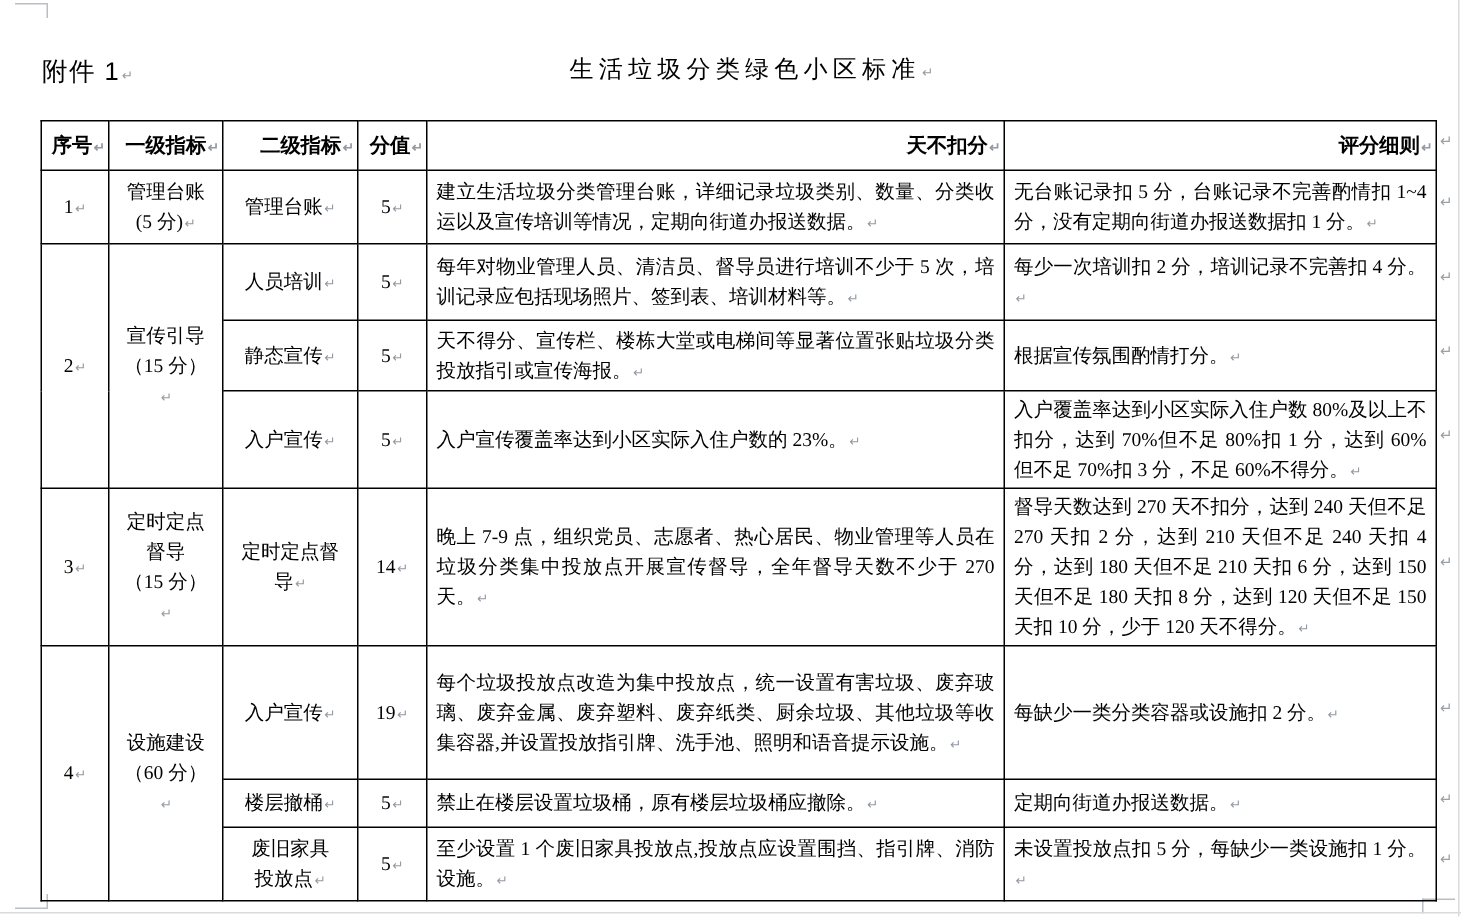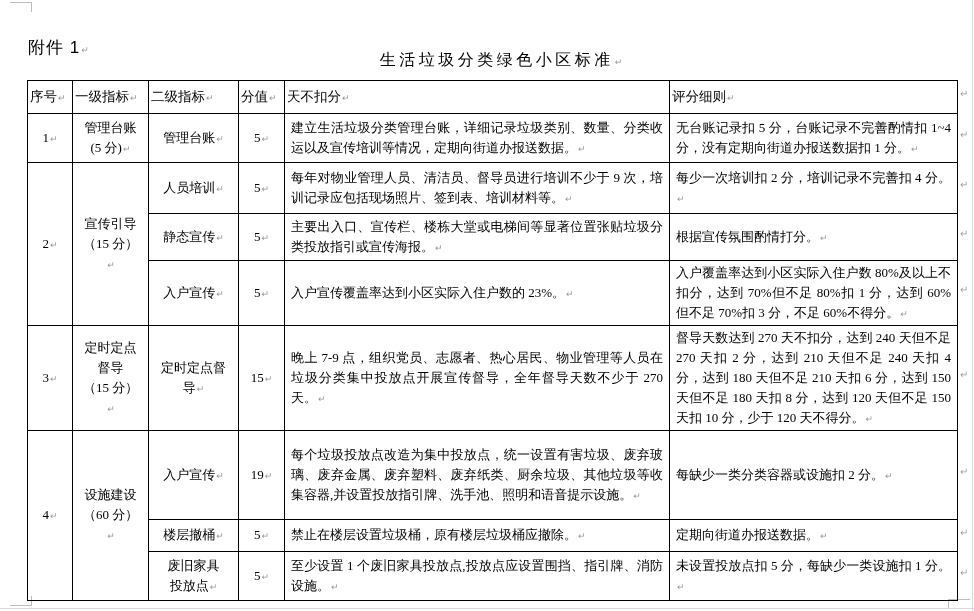--- a/index.html
+++ b/index.html
@@ -18,37 +18,37 @@
   .page-edge-bottom {
     position: absolute; left: 0; top: 608px; width: 974px; height: 1px;
     background: #d8dadd;
   }
   .attachment {
     position: absolute; left: 28px; top: 8px;
     font-family: "Liberation Sans", sans-serif;
     font-weight: normal; font-size: 17px; letter-spacing: 1px; margin-top: 28px;
   }
   .doc-title {
-    position: absolute; left: 27px; top: 50px; width: 948px;
+    position: absolute; left: 27px; top: 36px; width: 948px;
     text-align: center; font-size: 16px; letter-spacing: 3.5px;
   }
   table.std {
     position: absolute; left: 27px; top: 80px; width: 930px;
     border-collapse: collapse; table-layout: fixed;
   }
   .std th, .std td {
     border: 1px solid #000;
     font-size: 13px; line-height: 20px;
     vertical-align: middle;
     padding: 1px 6px;
     overflow: hidden;
   }
   .std th {
     font-family: "Liberation Sans", sans-serif;
-    font-size: 13.5px; font-weight: normal; text-align: left; padding: 0 2px;
+    font-size: 13.5px; font-weight: bold; text-align: right; padding: 0 2px;
   }
   .c { text-align: center; padding: 1px 2px; }
   .c .t { white-space: pre-line; }
   .w, .r { text-align: justify; text-align-last: left; }
   .tight { line-height: 17.4px; }
   .pm {
     color: #949aa3; font-size: 9px; margin-left: 1px;
     font-family: "Liberation Sans", sans-serif;
     letter-spacing: 0; white-space: normal;
   }
@@ -103,46 +103,46 @@
     <td class="w"><span class="t">建立生活垃圾分类管理台账，详细记录垃圾类别、数量、分类收运以及宣传培训等情况，定期向街道办报送数据。</span><span class="pm">↵</span></td>
     <td class="r"><span class="t">无台账记录扣 5 分，台账记录不完善酌情扣 1~4 分，没有定期向街道办报送数据扣 1 分。</span><span class="pm">↵</span></td>
   </tr>
 
   <tr style="height:51px">
     <td class="c" rowspan="3"><span class="t">2</span><span class="pm">↵</span></td>
     <td class="c" rowspan="3"><span class="t">宣传引导
 （15 分）</span><span class="pm">↵</span></td>
     <td class="c"><span class="t">人员培训</span><span class="pm">↵</span></td>
     <td class="c"><span class="t">5</span><span class="pm">↵</span></td>
-    <td class="w"><span class="t">每年对物业管理人员、清洁员、督导员进行培训不少于 9 次，培训记录应包括现场照片、签到表、培训材料等。</span><span class="pm">↵</span></td>
+    <td class="w"><span class="t">每年对物业管理人员、清洁员、督导员进行培训不少于 5 次，培训记录应包括现场照片、签到表、培训材料等。</span><span class="pm">↵</span></td>
     <td class="r"><span class="t">每少一次培训扣 2 分，培训记录不完善扣 4 分。</span><span class="pm">↵</span></td>
   </tr>
 
   <tr style="height:47px">
     <td class="c"><span class="t">静态宣传</span><span class="pm">↵</span></td>
     <td class="c"><span class="t">5</span><span class="pm">↵</span></td>
-    <td class="w"><span class="t">主要出入口、宣传栏、楼栋大堂或电梯间等显著位置张贴垃圾分类投放指引或宣传海报。</span><span class="pm">↵</span></td>
+    <td class="w"><span class="t">天不得分、宣传栏、楼栋大堂或电梯间等显著位置张贴垃圾分类投放指引或宣传海报。</span><span class="pm">↵</span></td>
     <td class="r"><span class="t">根据宣传氛围酌情打分。</span><span class="pm">↵</span></td>
   </tr>
 
   <tr style="height:65px">
     <td class="c"><span class="t">入户宣传</span><span class="pm">↵</span></td>
     <td class="c"><span class="t">5</span><span class="pm">↵</span></td>
     <td class="w"><span class="t">入户宣传覆盖率达到小区实际入住户数的 23%。</span><span class="pm">↵</span></td>
     <td class="r"><span class="t">入户覆盖率达到小区实际入住户数 80%及以上不扣分，达到 70%但不足 80%扣 1 分，达到 60%但不足 70%扣 3 分，不足 60%不得分。</span><span class="pm">↵</span></td>
   </tr>
 
   <tr style="height:105px">
     <td class="c"><span class="t">3</span><span class="pm">↵</span></td>
     <td class="c"><span class="t">定时定点
 督导
 （15 分）</span><span class="pm">↵</span></td>
     <td class="c"><span class="t">定时定点督
 导</span><span class="pm">↵</span></td>
-    <td class="c"><span class="t">15</span><span class="pm">↵</span></td>
+    <td class="c"><span class="t">14</span><span class="pm">↵</span></td>
     <td class="w"><span class="t">晚上 7-9 点，组织党员、志愿者、热心居民、物业管理等人员在垃圾分类集中投放点开展宣传督导，全年督导天数不少于 270 天。</span><span class="pm">↵</span></td>
     <td class="r tight"><span class="t">督导天数达到 270 天不扣分，达到 240 天但不足 270 天扣 2 分，达到 210 天但不足 240 天扣 4 分，达到 180 天但不足 210 天扣 6 分，达到 150 天但不足 180 天扣 8 分，达到 120 天但不足 150 天扣 10 分，少于 120 天不得分。</span><span class="pm">↵</span></td>
   </tr>
 
   <tr style="height:89px">
     <td class="c" rowspan="3"><span class="t">4</span><span class="pm">↵</span></td>
     <td class="c" rowspan="3"><span class="t">设施建设
 （60 分）</span><span class="pm">↵</span></td>
     <td class="c"><span class="t">入户宣传</span><span class="pm">↵</span></td>
     <td class="c"><span class="t">19</span><span class="pm">↵</span></td>

